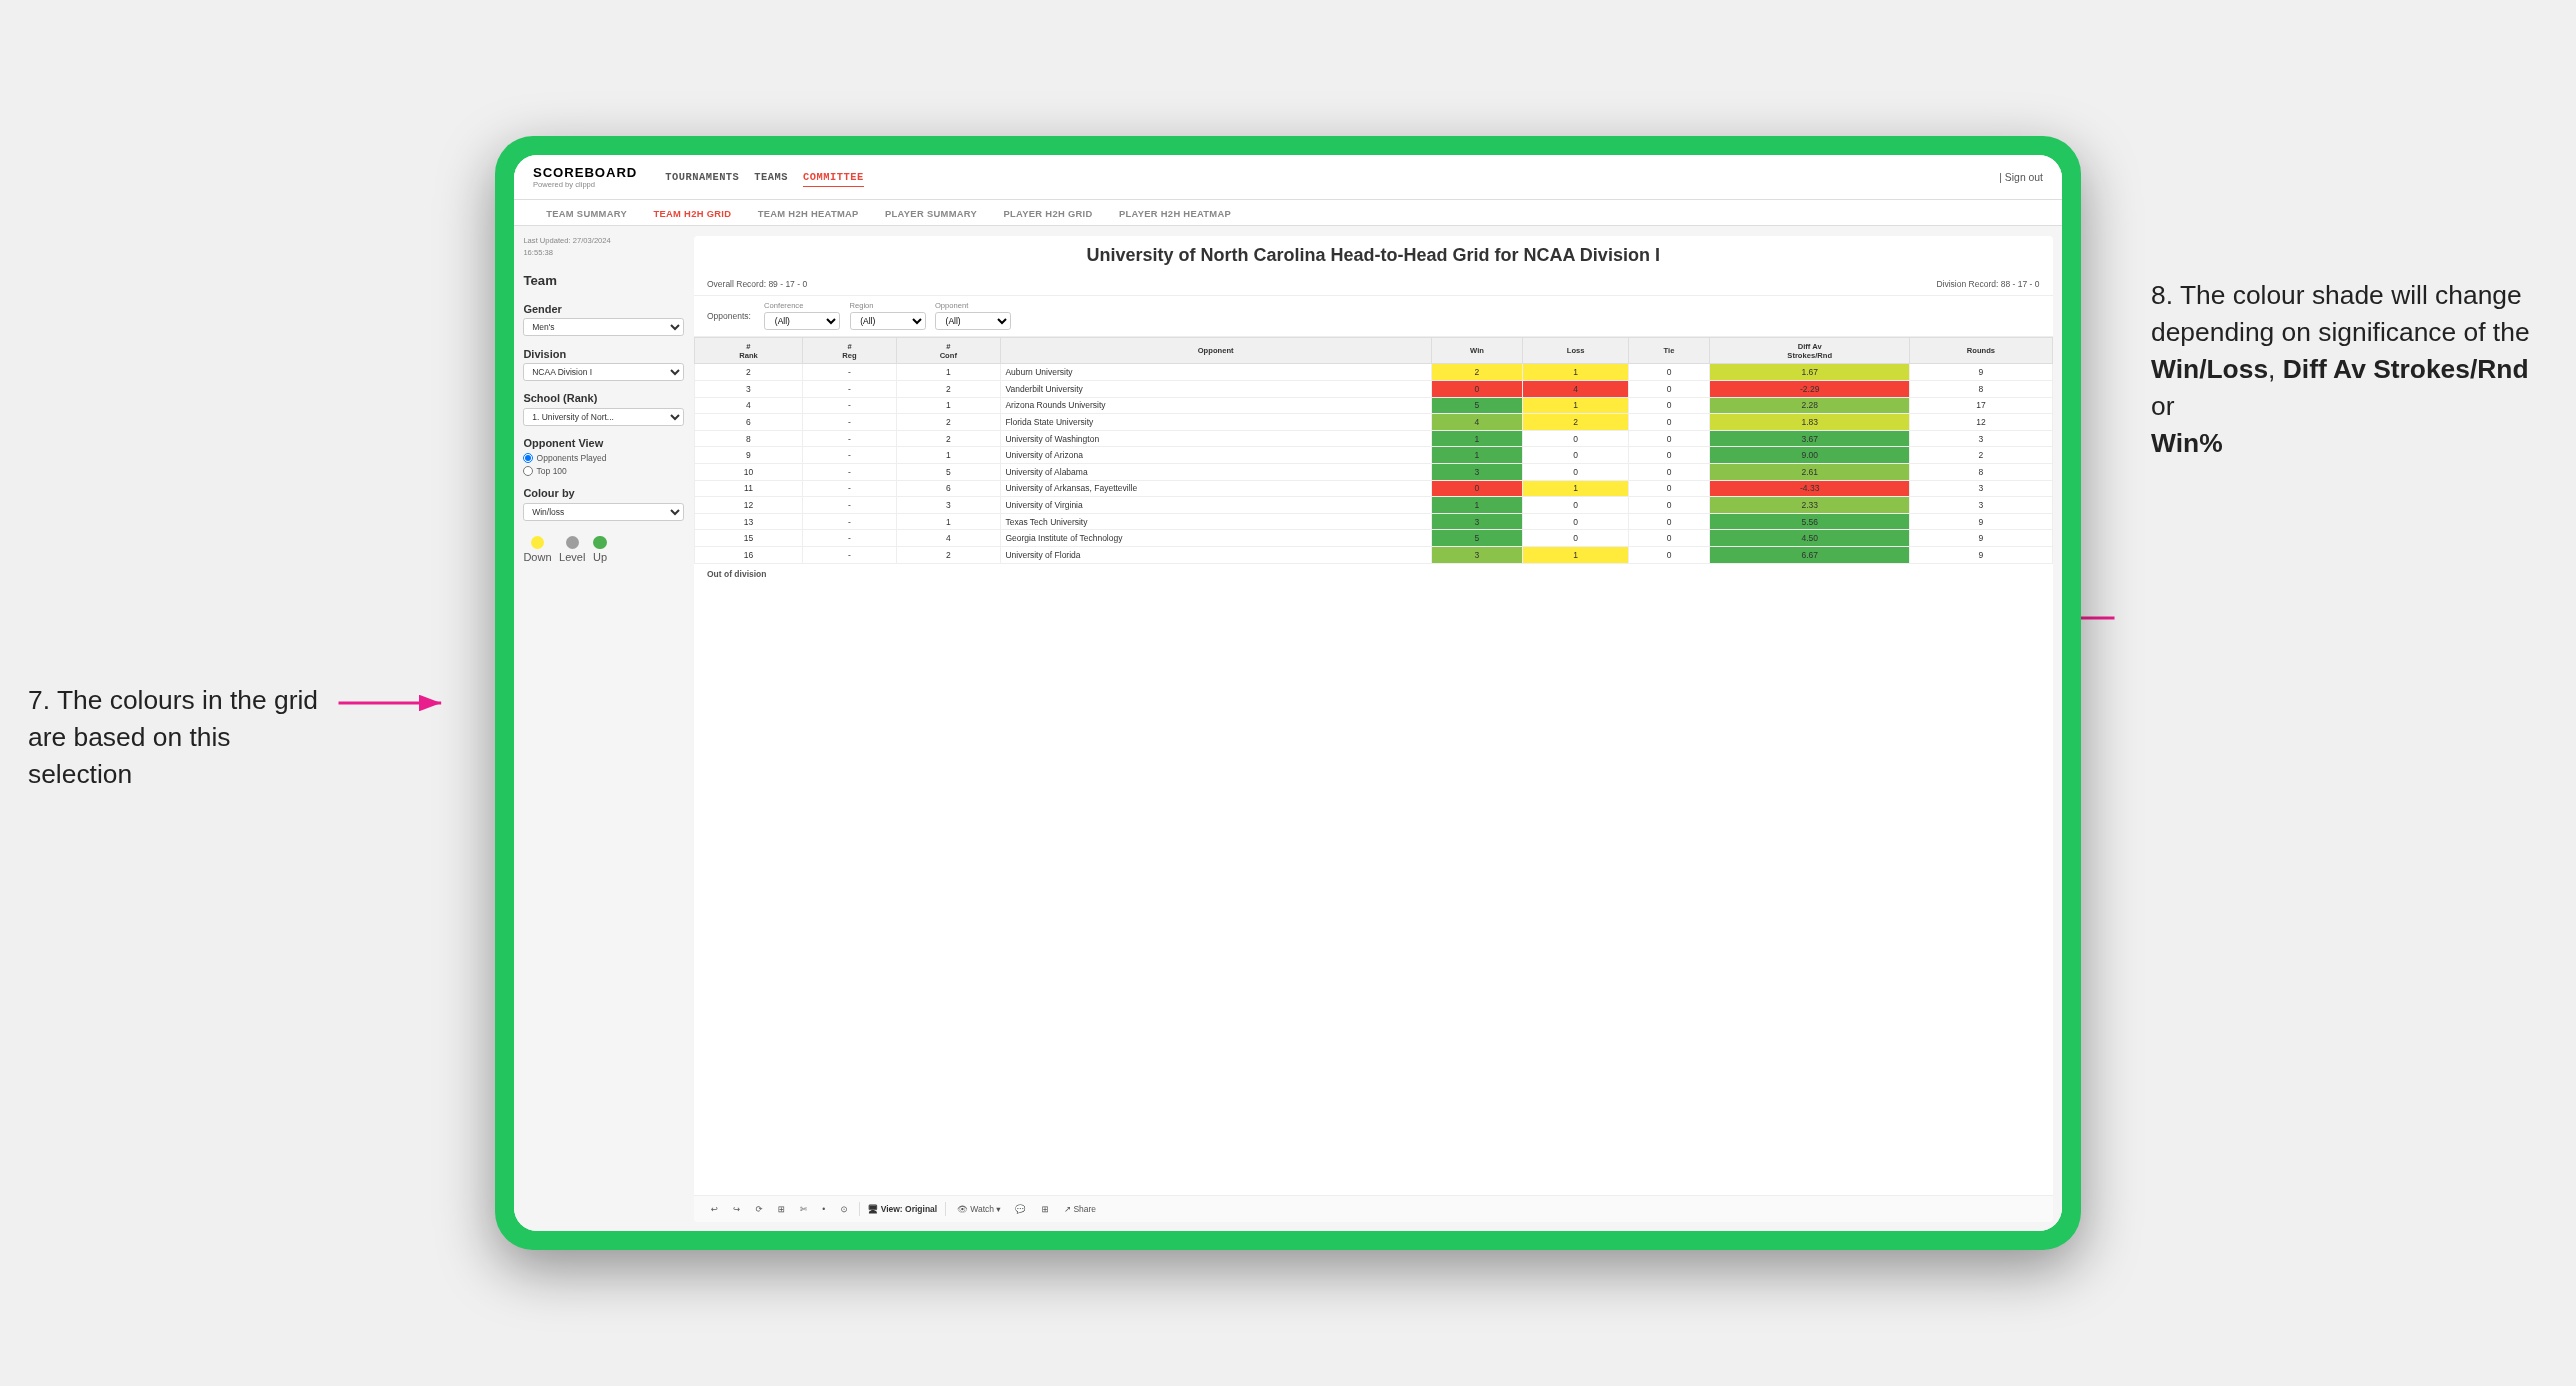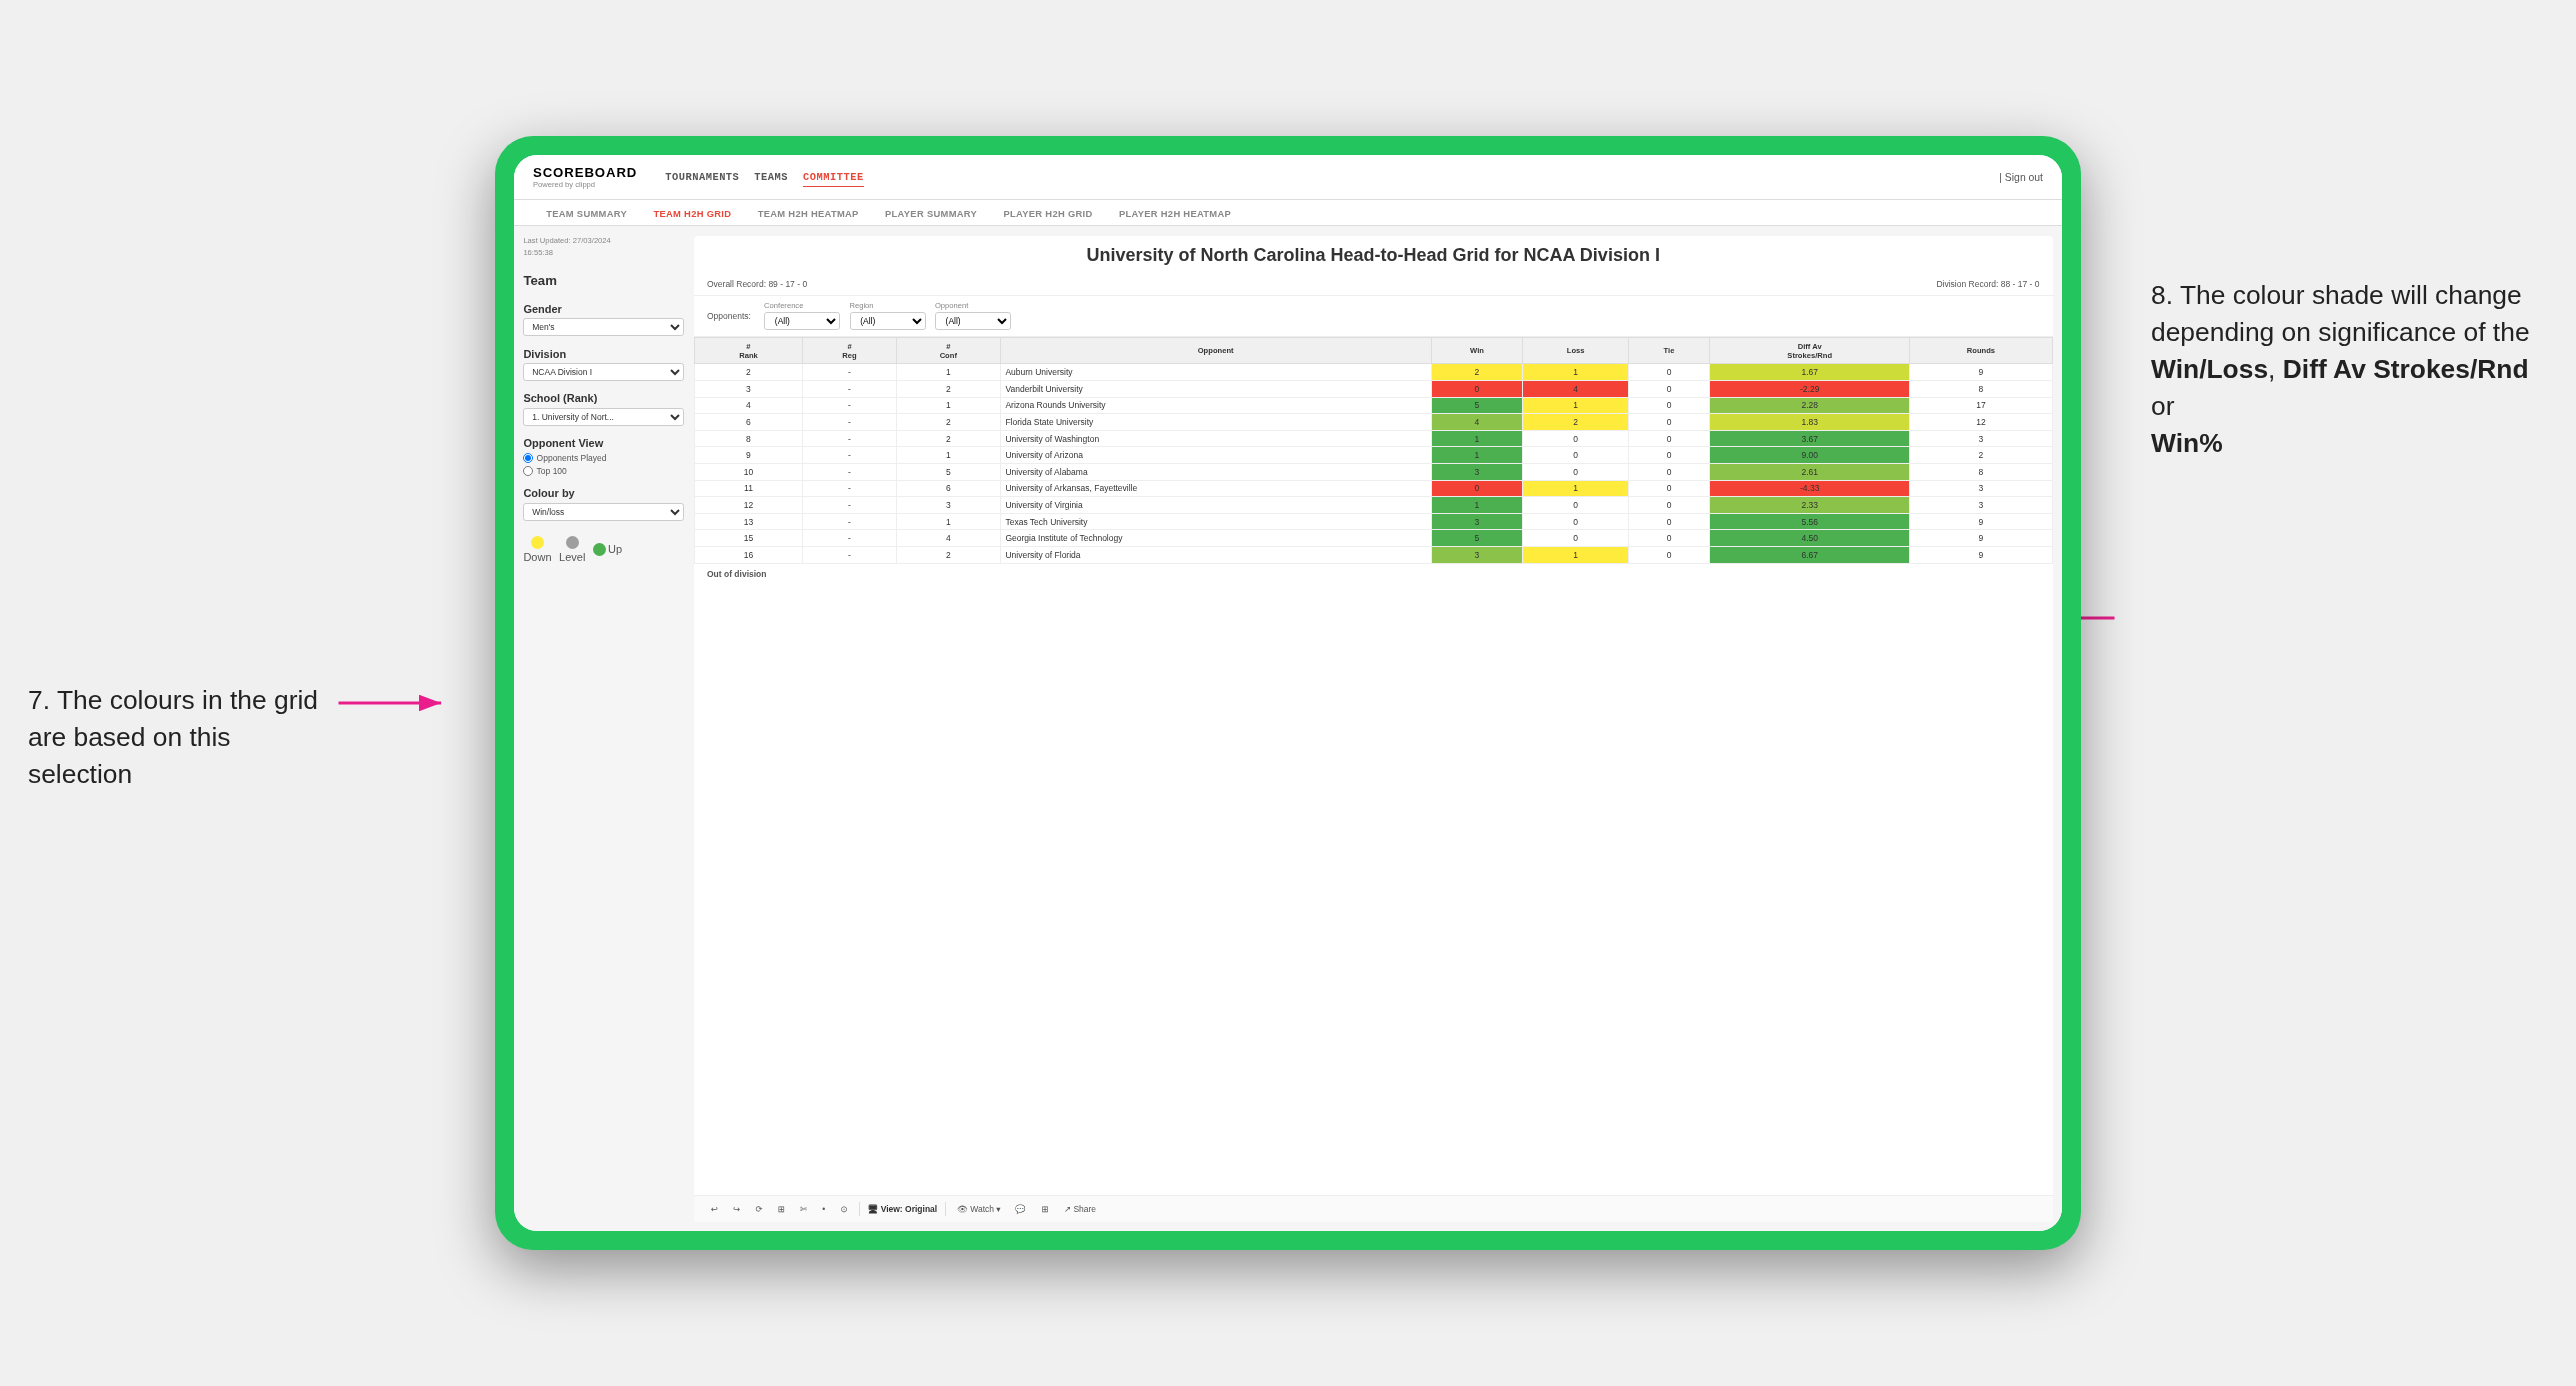--- a/index.html
+++ b/index.html
@@ -533,21 +533,21 @@
 
         <div class="color-legend">
           <div style="display:flex;flex-direction:column;align-items:center;gap:1.9px;">
             <div class="color-dot" style="background:#ffeb3b;"></div>
             <span class="color-label">Down</span>
           </div>
           <div style="display:flex;flex-direction:column;align-items:center;gap:1.9px;">
             <div class="color-dot" style="background:#9e9e9e;"></div>
             <span class="color-label">Level</span>
           </div>
-          <div style="display:flex;flex-direction:row;align-items:center;gap:1.9px;">
+          <div style="display:flex;flex-direction:column;align-items:center;gap:1.9px;">
             <div class="color-dot" style="background:#4caf50;"></div>
             <span class="color-label">Up</span>
           </div>
         </div>
       </div>
 
       <div class="main-grid">
         <div class="grid-header">
           <div class="grid-title">University of North Carolina Head-to-Head Grid for NCAA Division I</div>
           <div class="grid-records">

